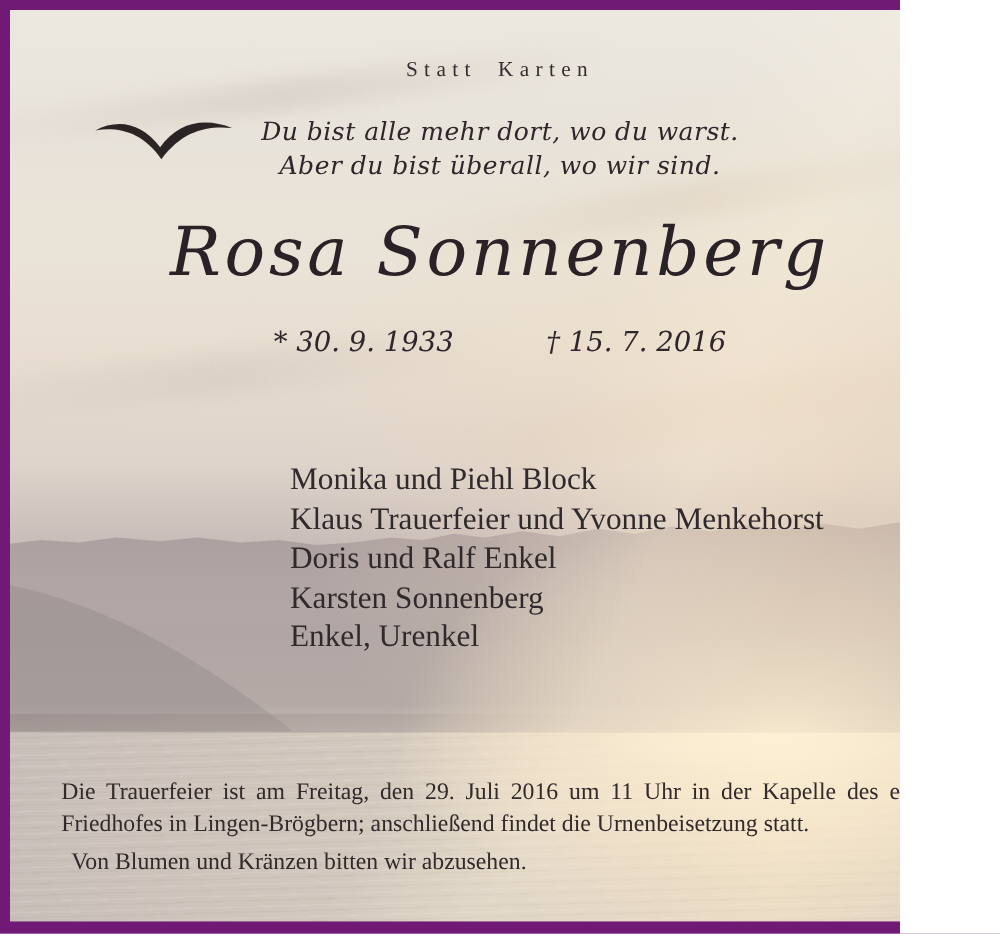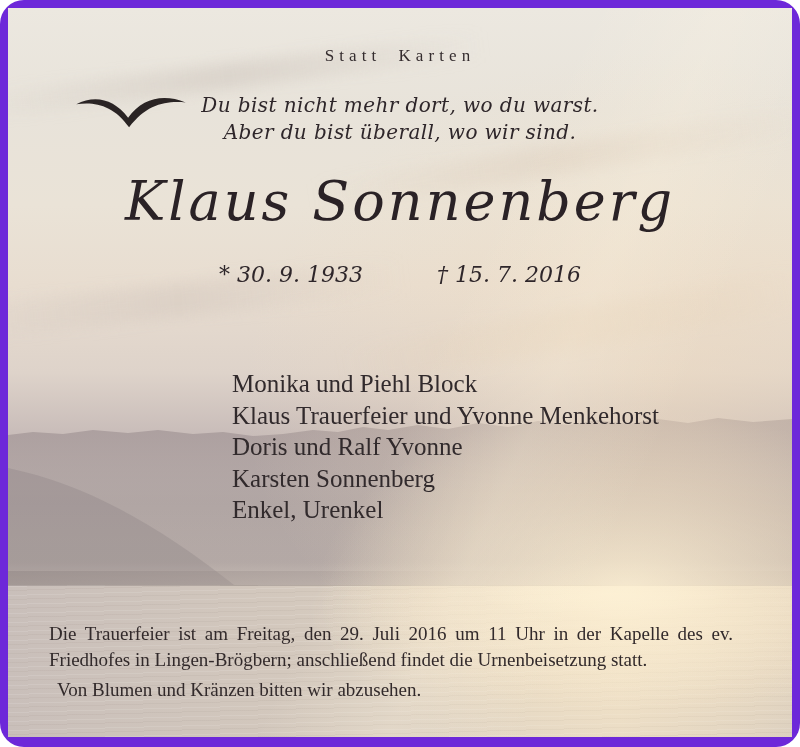--- a/index.html
+++ b/index.html
@@ -1,22 +1,21 @@
 <!DOCTYPE html>
 <html><head>
 <meta charset="utf-8">
 <style>
   html,body { margin:0; padding:0; }
   .page {
     position:relative;
-    width:800px; height:747px;
-    background:#6d28d9;          
+    width:720px; height:747px;
+    background:#701a75;          
     overflow:hidden;
     font-family:"Liberation Serif", serif;
-    border-radius:24px;
   }
   .photo {
     position:absolute; left:8px; top:8px;
     width:784px; height:729px;
     overflow:hidden;
     background:
       linear-gradient(180deg,
         #ece8e0 0%,
         #e8e3da 14%,
         #eae3d7 27%,
@@ -125,37 +124,37 @@
     <div class="glow"></div>
 
     <div class="txt center pre-header">Statt Karten</div>
 
     <svg class="bird" viewBox="0 0 120 50">
       <path fill="#2a2424" d="M3 17 C22 7 42 11 57 31 C72 10 94 6 117 15
         C96 13 76 17 58 41 C42 18 22 14 3 17 Z"></path>
     </svg>
 
     <div class="txt center quote callig">
-      <div>Du bist nicht mehr dort, wo du warst.</div>
+      <div>Du bist alle mehr dort, wo du warst.</div>
       <div>Aber du bist überall, wo wir sind.</div>
     </div>
 
-    <div class="txt center name callig">Klaus Sonnenberg</div>
+    <div class="txt center name callig">Rosa Sonnenberg</div>
 
 
     <div class="txt dates callig">
       <span>* 30. 9. 1933</span>
       <span>† 15. 7. 2016</span>
     </div>
 
 
     <div class="txt mourners">
       <div>Monika und Piehl Block</div>
       <div>Klaus Trauerfeier und Yvonne Menkehorst</div>
-      <div>Doris und Ralf Yvonne</div>
+      <div>Doris und Ralf Enkel</div>
       <div>Karsten Sonnenberg</div>
       <div>Enkel, Urenkel</div>
     </div>
 
     <div class="txt funeral">Die Trauerfeier ist am Freitag, den 29. Juli 2016 um 11 Uhr in der Kapelle des ev. Friedhofes in Lingen-Brögbern; anschließend findet die Urnenbeisetzung statt.</div>
 
     <div class="txt flowers">Von Blumen und Kränzen bitten wir abzusehen.</div>
   </div>
 </div>
 

